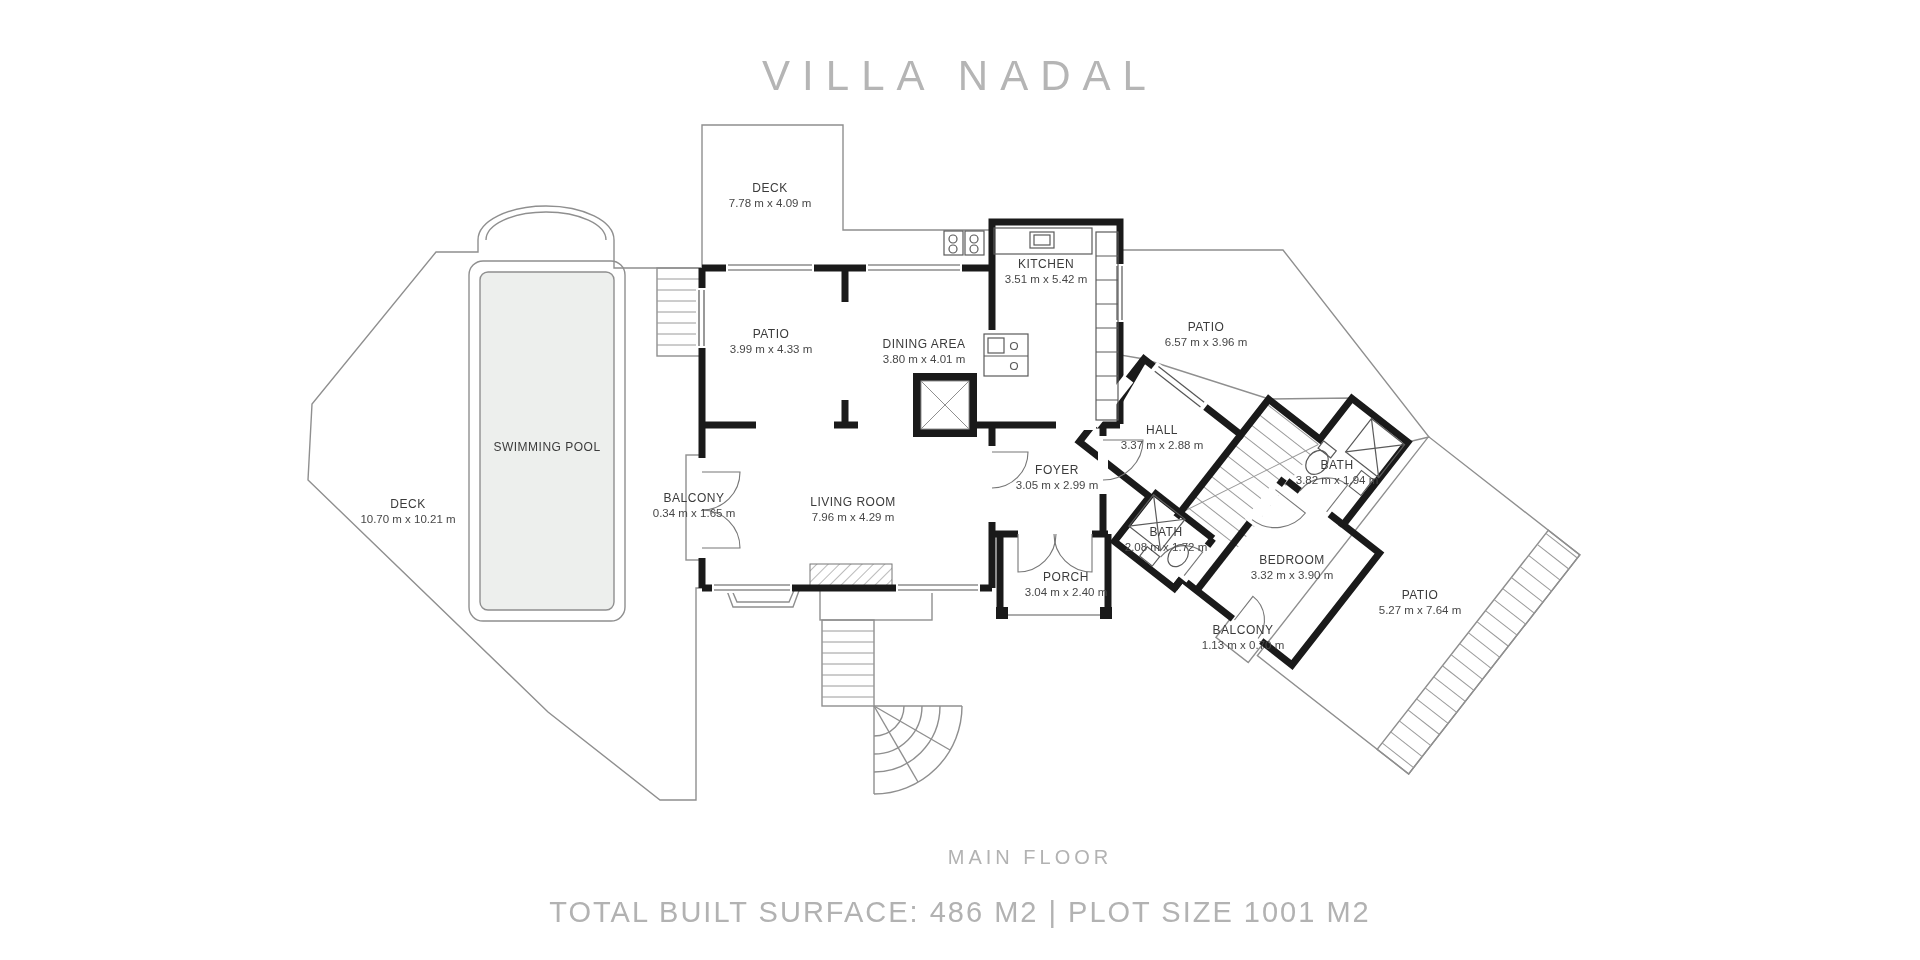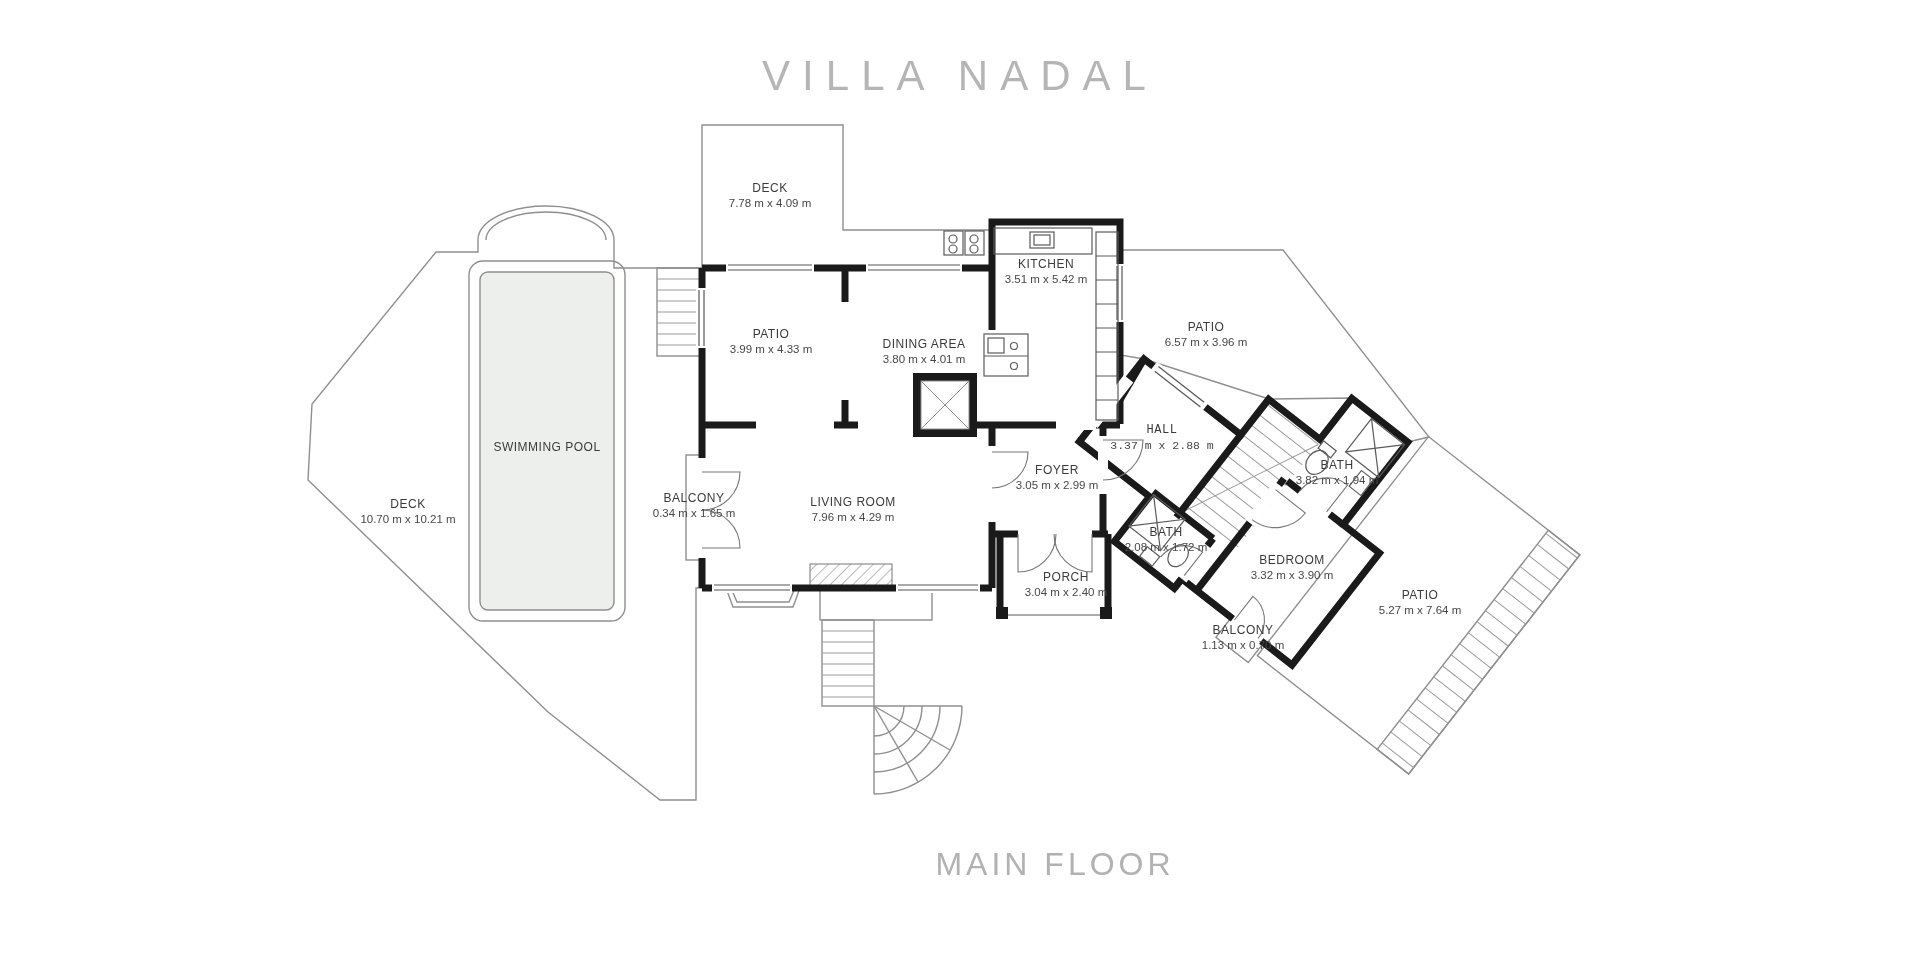--- a/index.html
+++ b/index.html
@@ -8,21 +8,21 @@
   .title{position:absolute;top:52px;left:0;right:0;margin:0;text-align:center;
          font-size:42px;font-weight:400;letter-spacing:12px;color:#b5b5b5;}
   .plan{position:absolute;inset:0;}
   .plan svg{position:absolute;left:0;top:0;}
   #labels-layer{position:absolute;inset:0;pointer-events:none;}
   .room-label{position:absolute;transform:translate(-50%,-50%);text-align:center;
               color:#3b3b3b;line-height:15px;white-space:nowrap;}
   .room-label .rname{font-size:12px;letter-spacing:.5px;}
   .room-label .dims{font-size:11.5px;color:#474747;}
   .floor-label{position:absolute;left:1030px;top:846px;transform:translateX(-50%);
-               font-size:32px;letter-spacing:4px;color:#b2b2b2;margin-left:25px;}
+               font-size:20px;letter-spacing:4px;color:#b2b2b2;}
   .summary{position:absolute;left:960px;top:896px;transform:translateX(-50%);
            font-size:29px;letter-spacing:2px;color:#b2b2b2;}
 </style>
 </head>
 <body>
 
 <div class="stage">
   <h1 class="title">VILLA NADAL</h1>
 
   <div class="plan">
@@ -304,21 +304,21 @@
           <div class="dims">0.34 m x 1.65 m</div>
         </div>
         <div class="room-label" style="left: 853px; top: 510px;">
           <div class="rname">LIVING ROOM</div>
           <div class="dims">7.96 m x 4.29 m</div>
         </div>
         <div class="room-label" style="left: 1057px; top: 478px;">
           <div class="rname">FOYER</div>
           <div class="dims">3.05 m x 2.99 m</div>
         </div>
-        <div class="room-label" style="left: 1162px; top: 438px; font-family: Liberation Mono, monospace;">
+        <div class="room-label" style="left: 1162px; top: 438px;">
           <div class="rname">HALL</div>
           <div class="dims">3.37 m x 2.88 m</div>
         </div>
         <div class="room-label" style="left: 1337px; top: 473px;">
           <div class="rname">BATH</div>
           <div class="dims">3.82 m x 1.94 m</div>
         </div>
         <div class="room-label" style="left: 1166px; top: 540px;">
           <div class="rname">BATH</div>
           <div class="dims">2.08 m x 1.72 m</div>
@@ -336,13 +336,14 @@
           <div class="dims">5.27 m x 7.64 m</div>
         </div>
         <div class="room-label" style="left: 1058px; top: 585px; margin-left: 8px;">
           <div class="rname">PORCH</div>
           <div class="dims">3.04 m x 2.40 m</div>
         </div>
       </div>
   </div>
 
   <div class="floor-label">MAIN FLOOR</div>
+  <div class="summary">TOTAL BUILT SURFACE: 486 M2 | PLOT SIZE 1001 M2</div>
 </div>
 
 </body></html>

